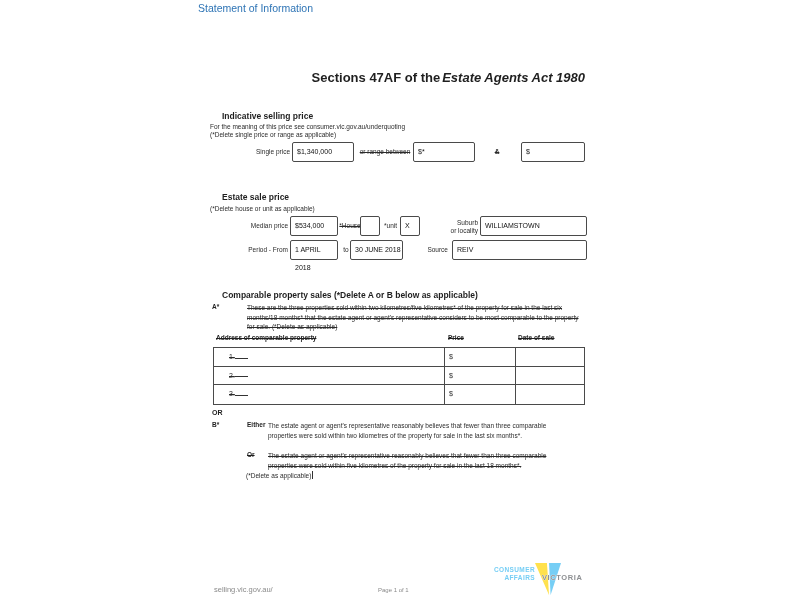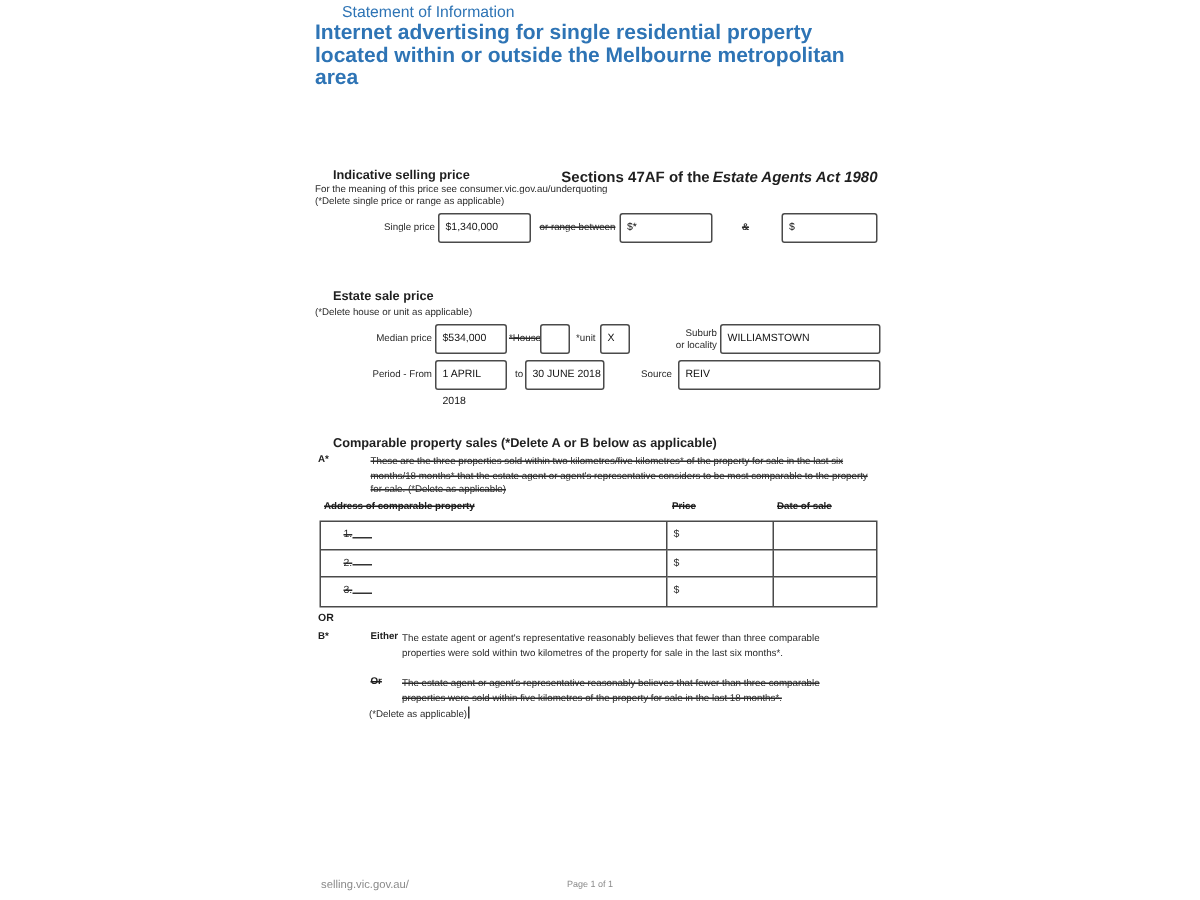--- a/index.html
+++ b/index.html
@@ -4,25 +4,25 @@
 <style>
   :root{
     --heading-blue:#2E74B5; --logo-blue:#76CEF5; --logo-yellow:#FFE14D;
     --logo-gray:#8E9093; --footer-gray:#8A8A8A; --ink:#2b2b2b; --line:#4a4a4a;
   }
   *{margin:0;padding:0;box-sizing:border-box;}
   html,body{width:800px;height:600px;background:#fff;overflow:hidden;}
   body{font-family:"Liberation Sans",sans-serif;color:var(--ink);}
   .page{position:relative;width:800px;height:600px;background:#fff;}
 
-  .eyebrow{position:absolute;left:228px;top:2px;font-size:10.5px;color:var(--heading-blue);}
+  .eyebrow{position:absolute;left:198px;top:2px;font-size:10.5px;color:var(--heading-blue);}
   .doc-title{position:absolute;left:210px;top:14px;width:374px;font-size:14px;font-weight:bold;
              line-height:15px;color:var(--heading-blue);}
-  .act-ref{position:absolute;left:210px;top:70px;width:375px;text-align:right;font-size:10px;
-           font-weight:bold;color:#1f1f1f;margin-top:43px;}
+  .act-ref{position:absolute;left:210px;top:70px;width:375px;text-align:right;font-size:13px;
+           font-weight:bold;color:#1f1f1f;}
   .act-ref .it{font-style:italic;margin-left:2px;}
 
   .section{position:absolute;left:210px;width:377px;}
   .sec-head{position:absolute;left:12px;font-size:8.5px;font-weight:bold;color:#1f1f1f;}
   .help{position:absolute;left:0;font-size:6.5px;color:var(--ink);}
 
   .flabel{position:absolute;font-size:6.5px;line-height:20px;color:var(--ink);}
   .flabel.r{text-align:right;}
   .fbox{position:absolute;height:20px;line-height:18px;border:1px solid var(--line);
         border-radius:2px;background:#fff;font-size:7px;padding-left:4px;color:#111;}
@@ -62,21 +62,20 @@
   .logo-victoria{position:absolute;left:65px;top:11px;font-size:7.5px;font-weight:bold;
                  letter-spacing:0.6px;color:var(--logo-gray);
                  text-shadow:0 0 1px #fff,0 0 1px #fff;z-index:2;}
 </style>
 </head>
 <body>
 
 <div class="page">
 
   <div class="eyebrow">Statement of Information</div>
-  <div class="doc-title">Internet advertising for single residential property located within or outside the Melbourne metropolitan area</div>
   <div class="act-ref">
     <span>Sections 47AF of the</span><span class="it">Estate Agents Act 1980</span>
   </div>
 
   <div class="section" style="top:0;">
     <div class="sec-head" style="top:111px;">Indicative selling price</div>
     <div class="help" style="top:123px;">For the meaning of this price see consumer.vic.gov.au/underquoting</div>
     <div class="help" style="top:131px;">(*Delete single price or range as applicable)</div>
 
     <div class="flabel r" style="left:0;top:142px;width:80px;">Single price</div>
@@ -143,14 +142,25 @@
 
     <div class="blbl strike" style="left:37px;top:451px;">Or</div>
     <div class="para strike" style="position:absolute;left:58px;top:451px;width:294px;">The estate agent or agent's representative reasonably believes that fewer than three comparable properties were sold within five kilometres of the property for sale in the last 18 months*.</div>
 
     <div class="para" style="position:absolute;left:36px;top:471px;"><span>(*Delete as applicable)</span><span class="caret"></span></div>
   </div>
 
   <a class="footer-url" href="#">selling.vic.gov.au/</a>
   <div class="footer-page">Page 1 of 1</div>
 
+  <div class="logo">
+    <div class="logo-txt">
+      <div>CONSUMER</div>
+      <div>AFFAIRS</div>
+    </div>
+    <div class="tri">
+      <div class="y"></div>
+      <div class="b"></div>
+    </div>
+    <div class="logo-victoria">VICTORIA</div>
+  </div>
 
 </div>
 
 </body></html>

